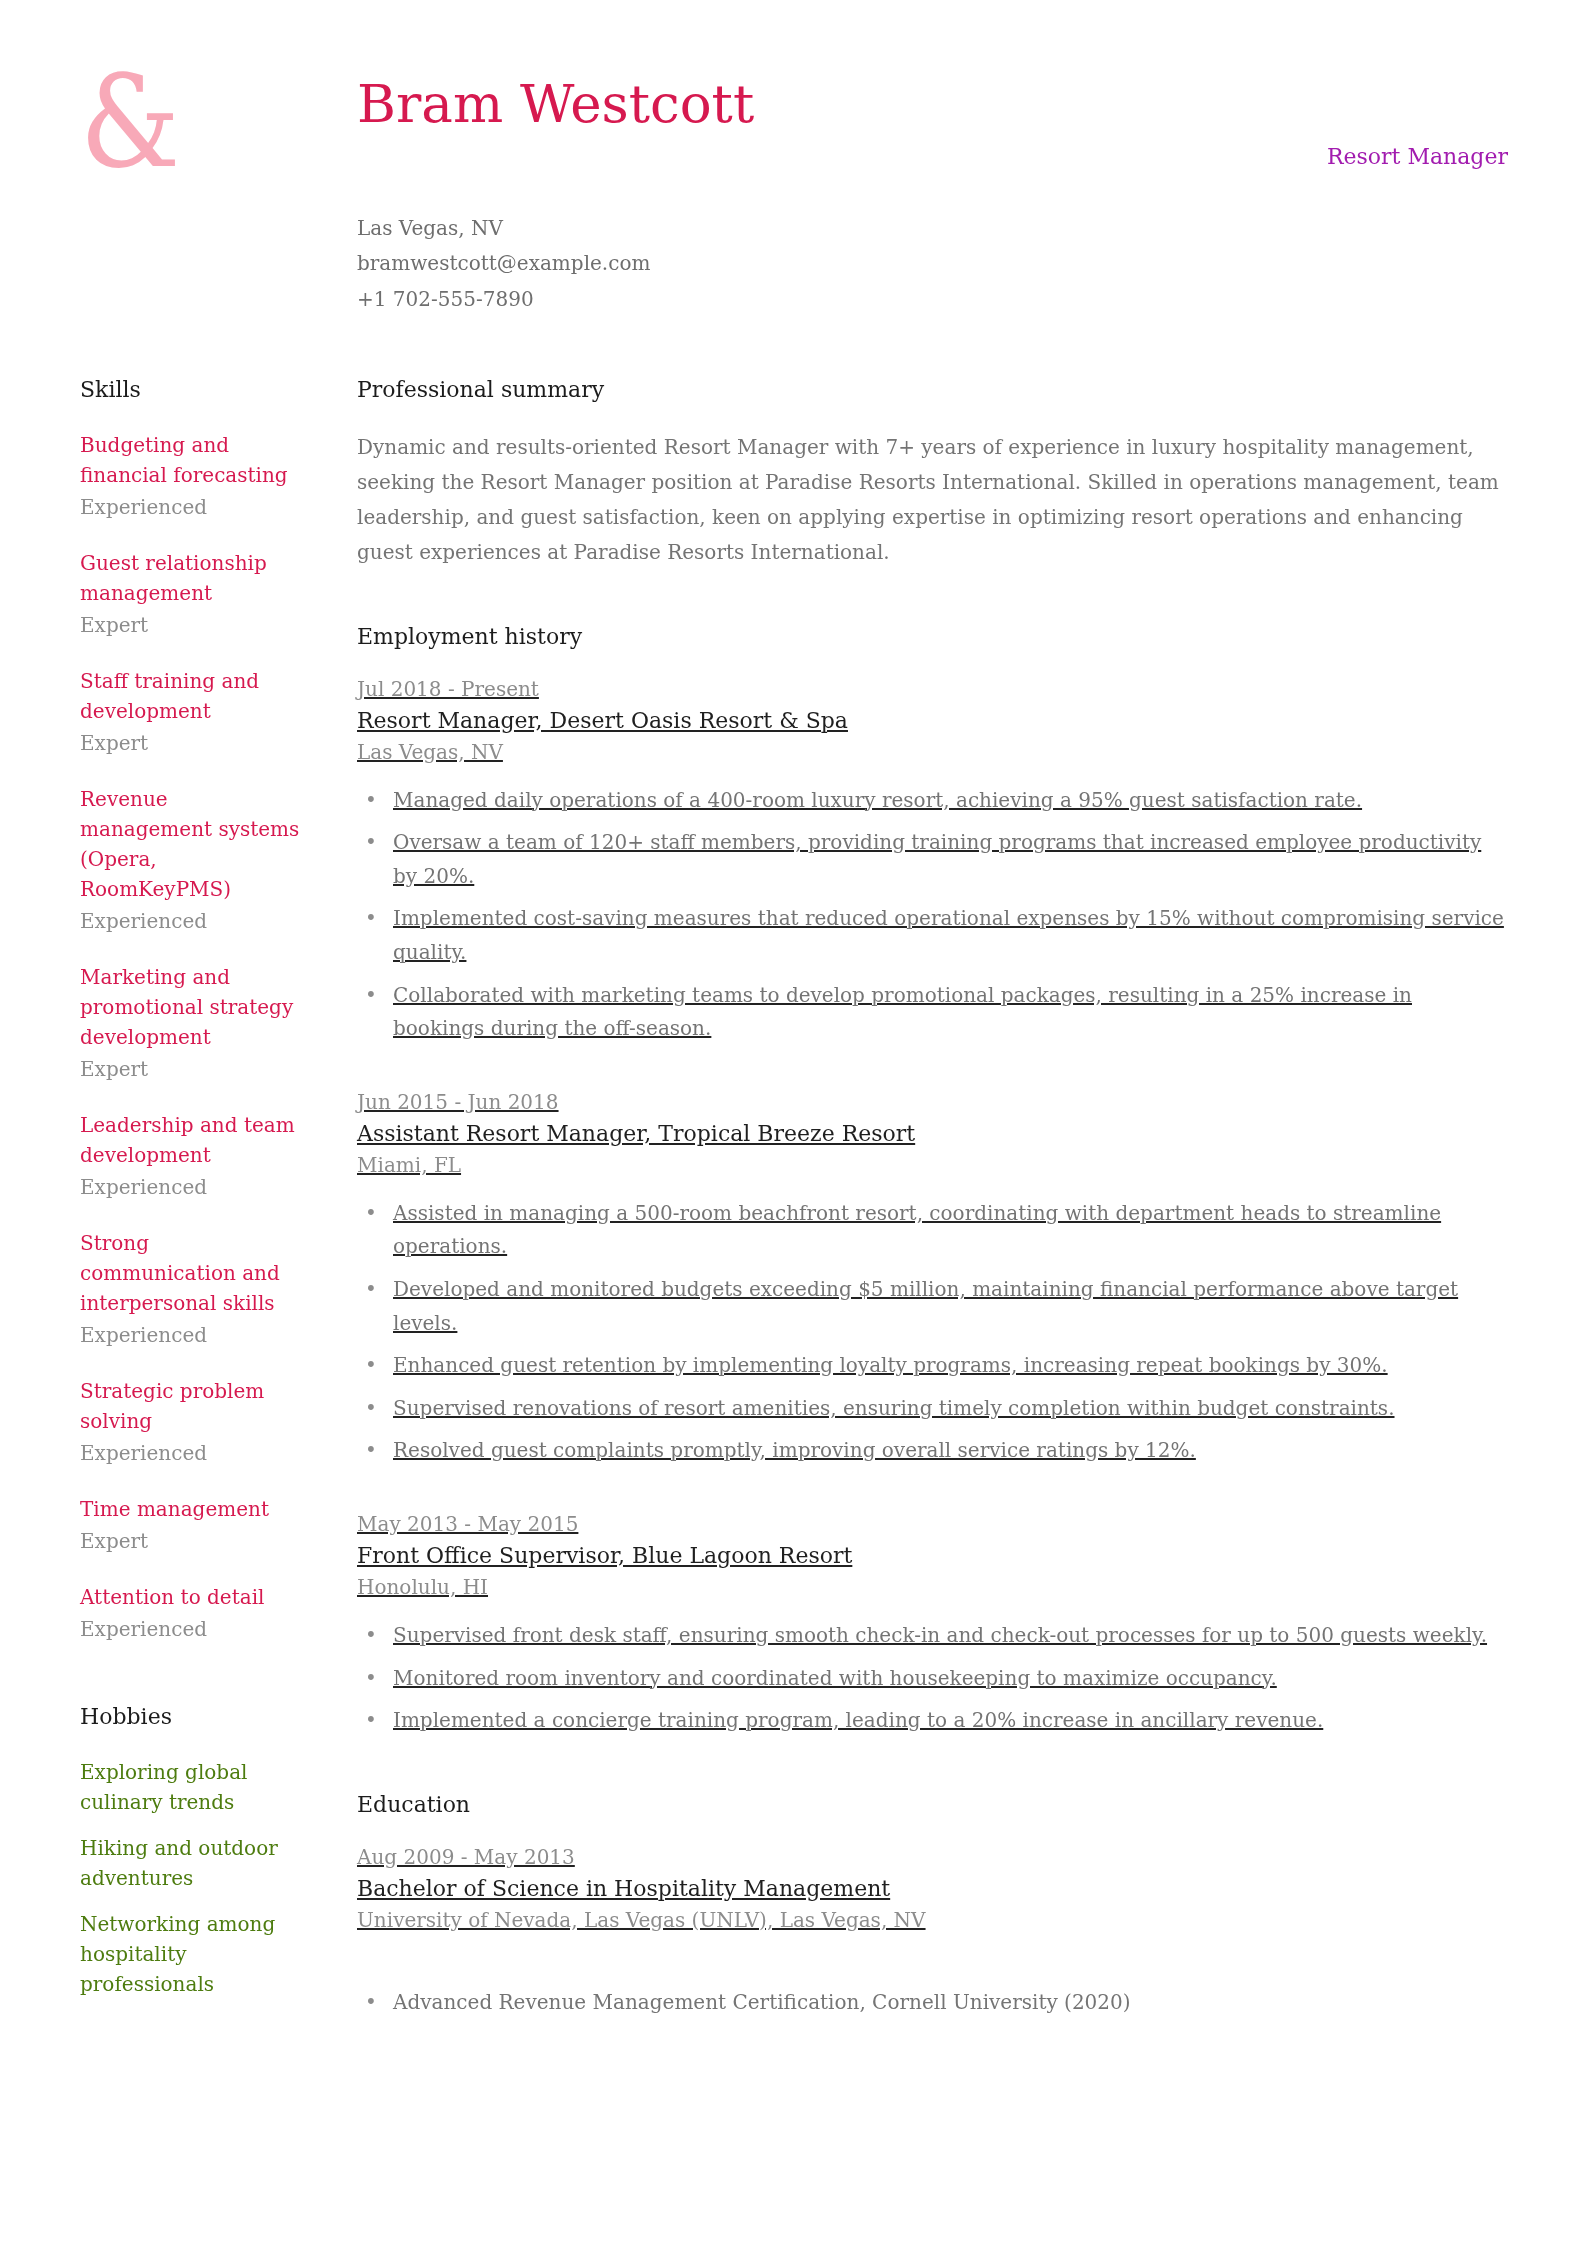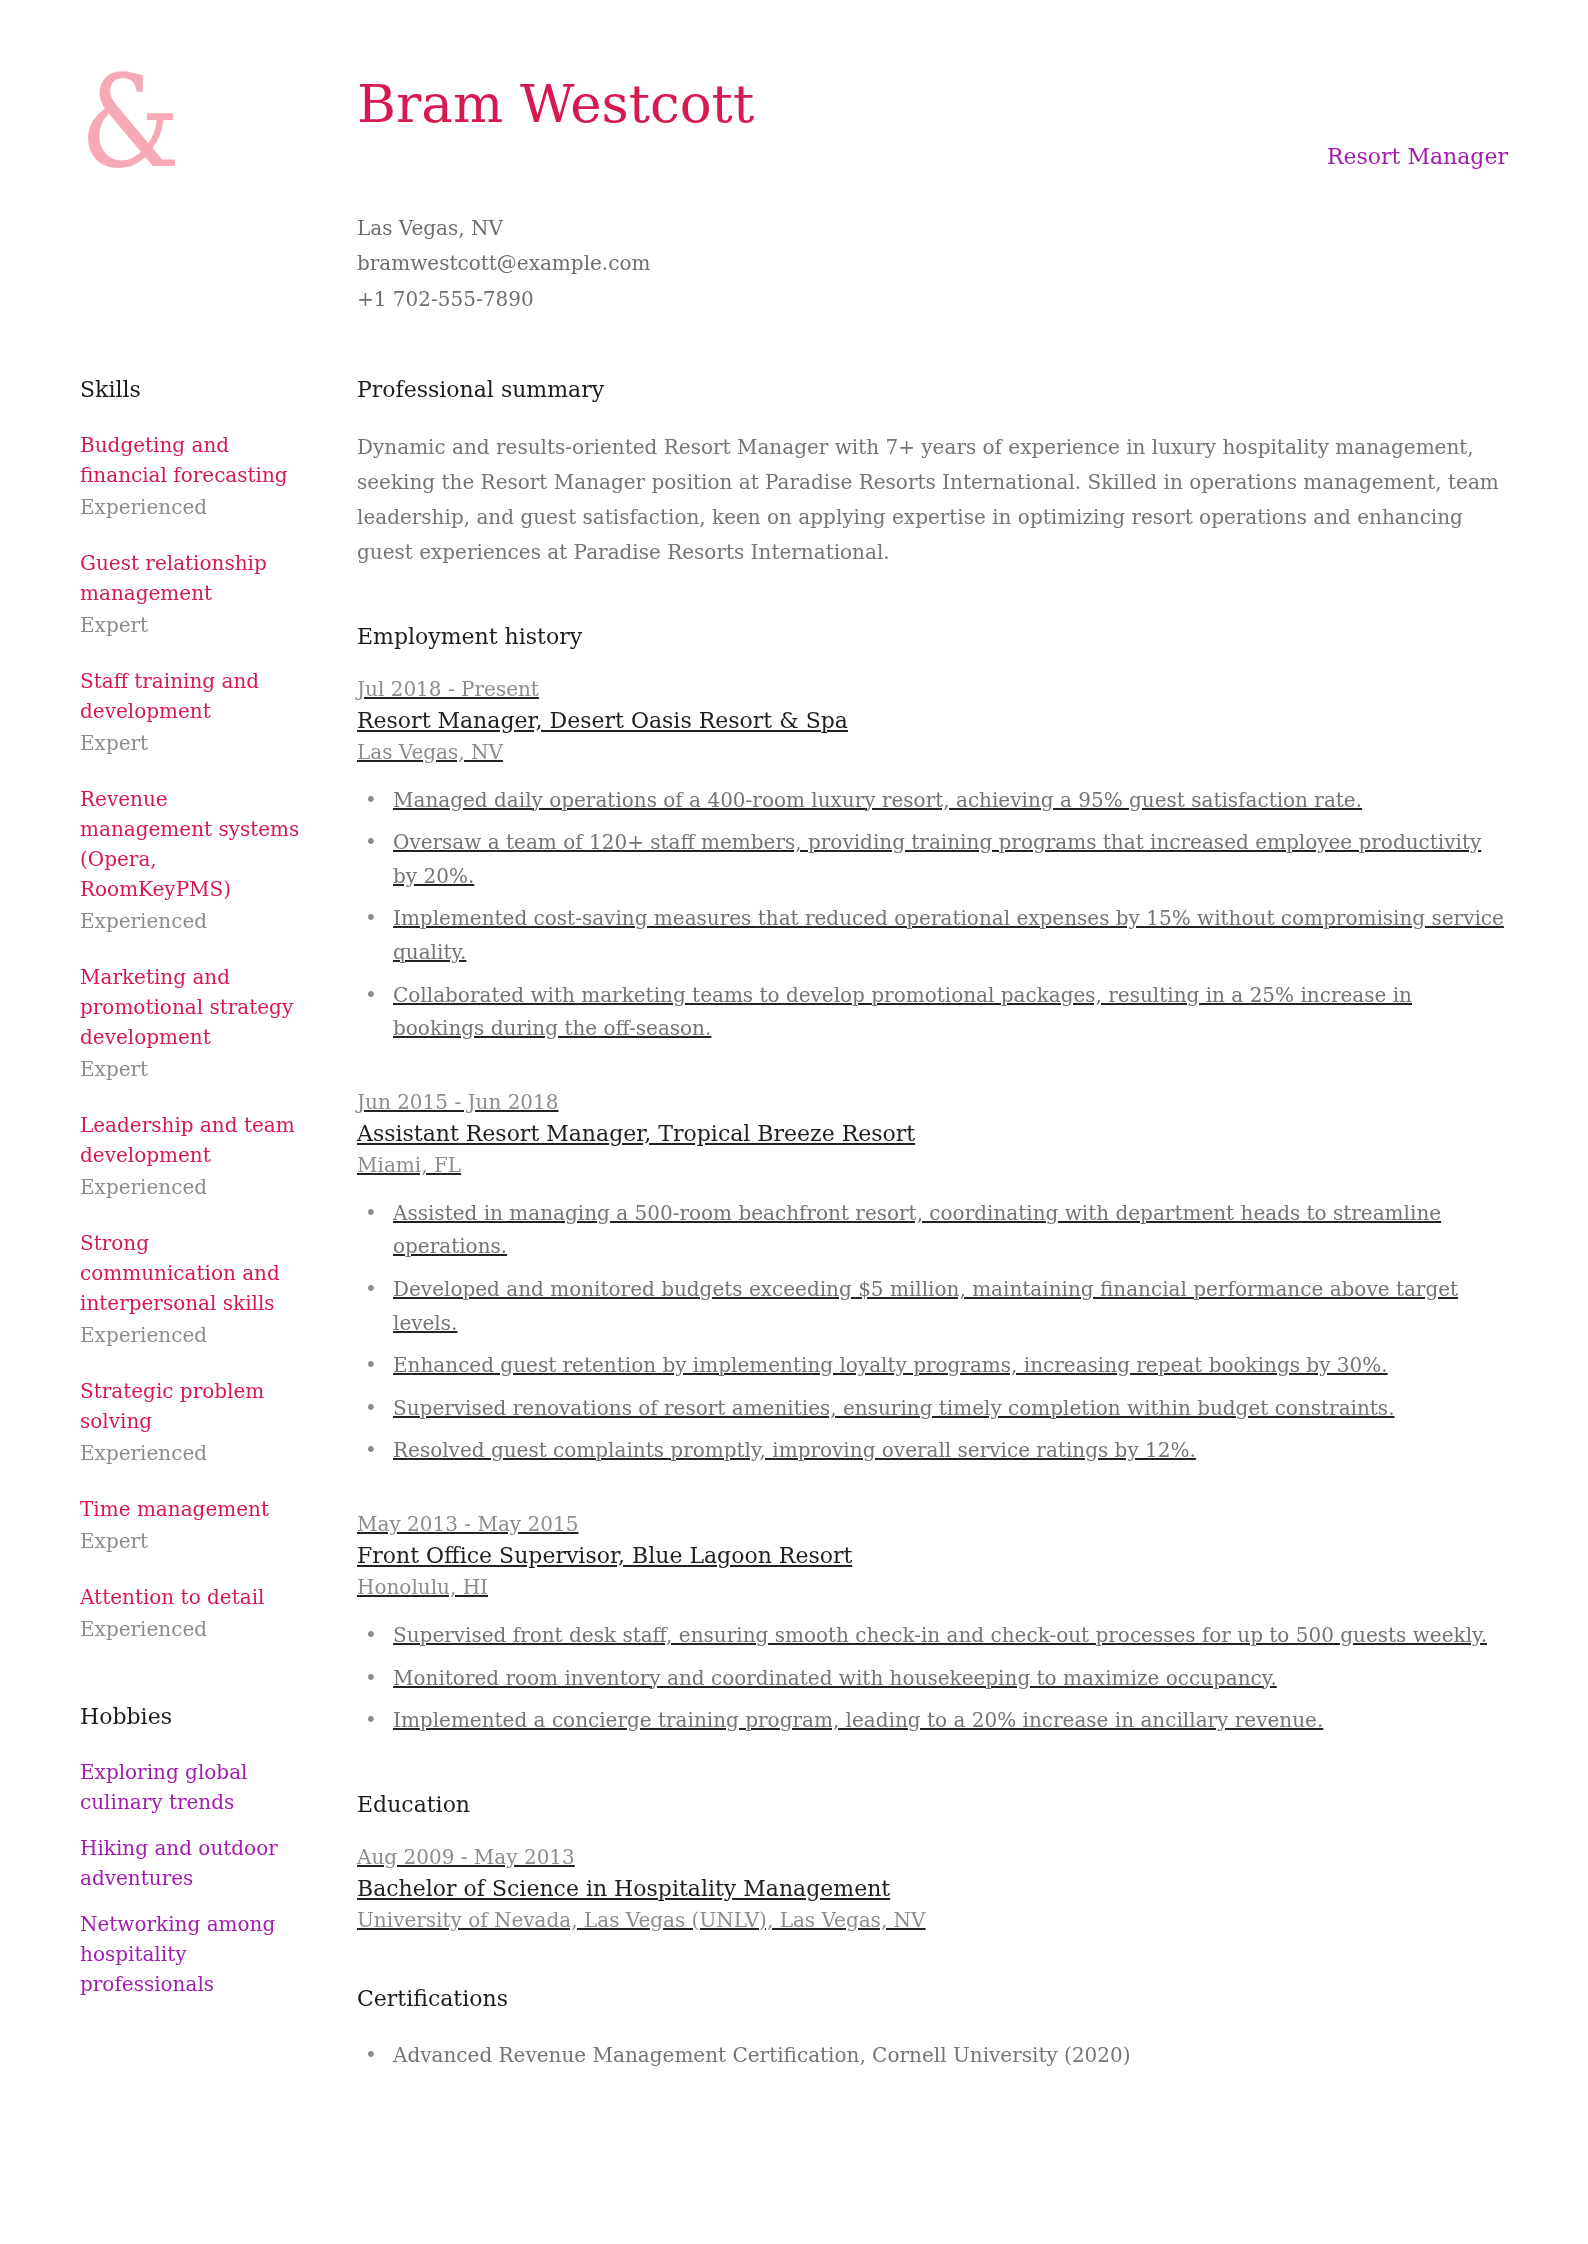--- a/index.html
+++ b/index.html
@@ -48,21 +48,21 @@
     font-size: 22px;
     font-weight: 400;
     color: #1c1c1c;
     margin: 0 0 28px 0;
   }
   
   .side-section { margin-bottom: 60px; }
   .skill-item { margin-bottom: 26px; }
   .skill-name { color: var(--accent, #D6194F); font-size: 20px; line-height: 1.5; }
   .skill-level { color: #8c8c8c; font-size: 20px; line-height: 1.5; margin-top: 2px; }
-  .hobby-item { color: #a21caf; font-size: 20px; line-height: 1.5; margin-bottom: 16px; }
+  .hobby-item { color: #4d7c0f; font-size: 20px; line-height: 1.5; margin-bottom: 16px; }
   
   .main-section { margin-bottom: 54px; }
   .summary-text { font-size: 20px; line-height: 1.74; color: #747474; margin: 0; }
   .job-entry { margin-bottom: 44px; text-decoration: underline; }
   .job-entry:last-child { margin-bottom: 0; }
   .entry-dates { color: #8c8c8c; font-size: 20px; margin-bottom: 7px; }
   .entry-title { color: #1f1f1f; font-size: 22px; margin-bottom: 7px; }
   .entry-location { color: #8c8c8c; font-size: 20px; margin-bottom: 20px; }
   ul.bullets { list-style: none; margin: 0; padding: 0; }
   ul.bullets li {
@@ -209,21 +209,20 @@
       <section class="main-section">
         <h2 class="section-heading">Education</h2>
         <div class="job-entry">
           <div class="entry-dates">Aug 2009 - May 2013</div>
           <div class="entry-title">Bachelor of Science in Hospitality Management</div>
           <div class="entry-location">University of Nevada, Las Vegas (UNLV), Las Vegas, NV</div>
         </div>
       </section>
 
       <section class="main-section">
-        <h2 class="section-heading">Certifications</h2>
         <ul class="bullets">
           <li>Advanced Revenue Management Certification, Cornell University (2020)</li>
         </ul>
       </section>
 
     </main>
   </div>
 </div>
 
 </body></html>

